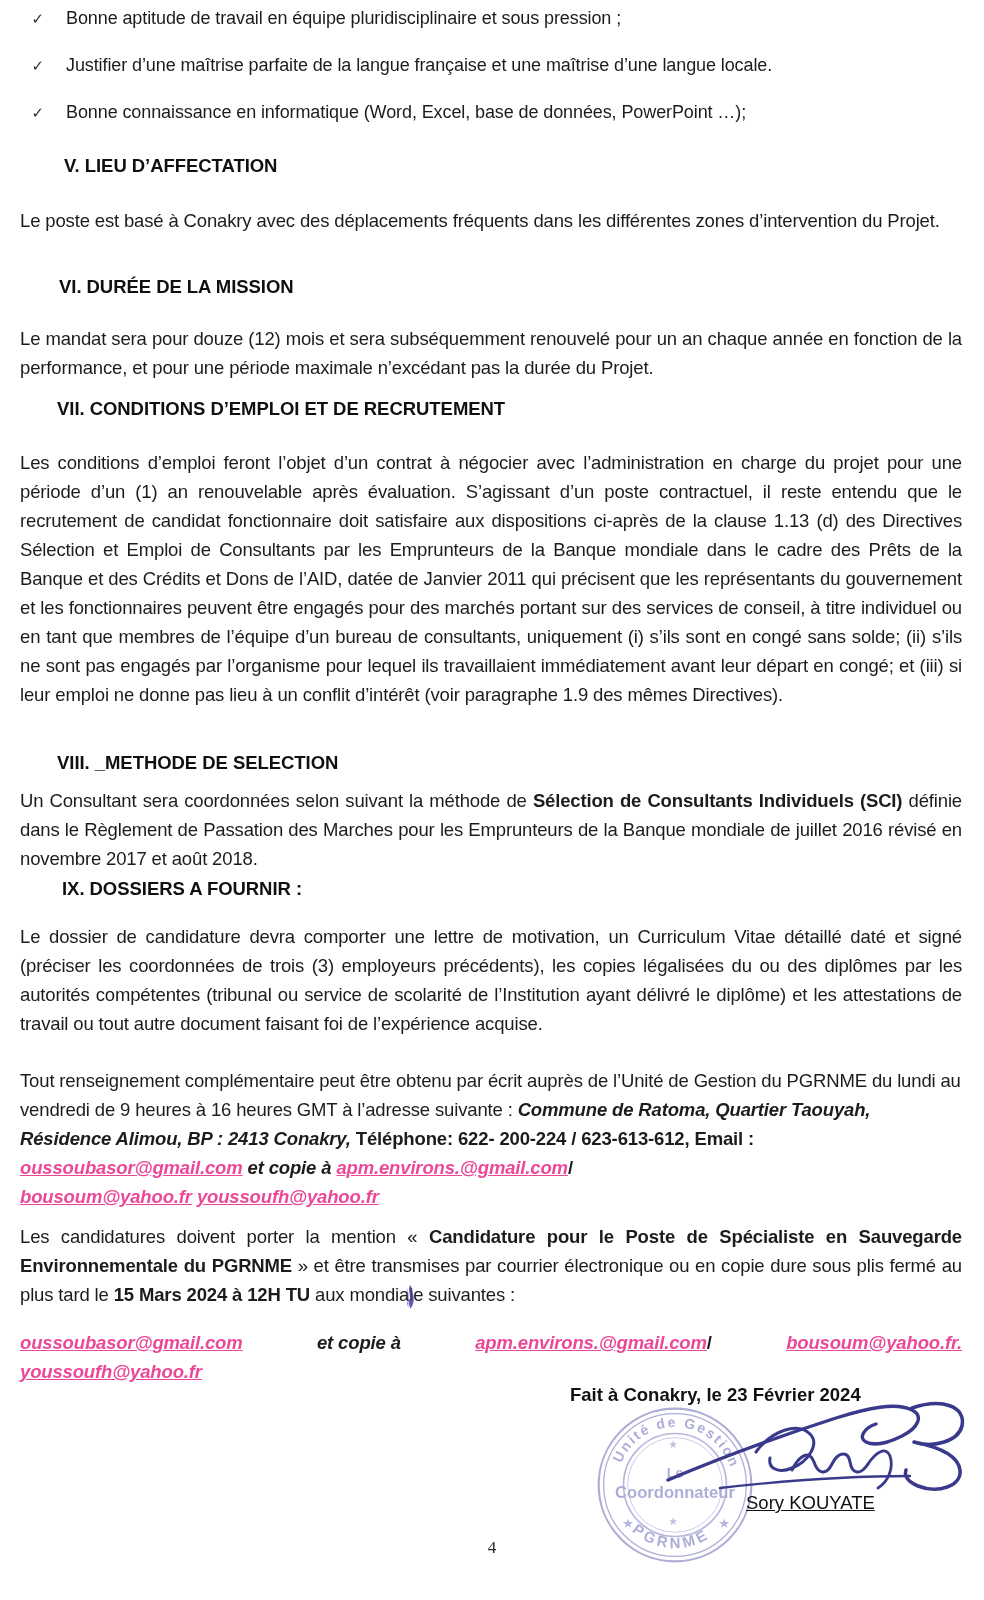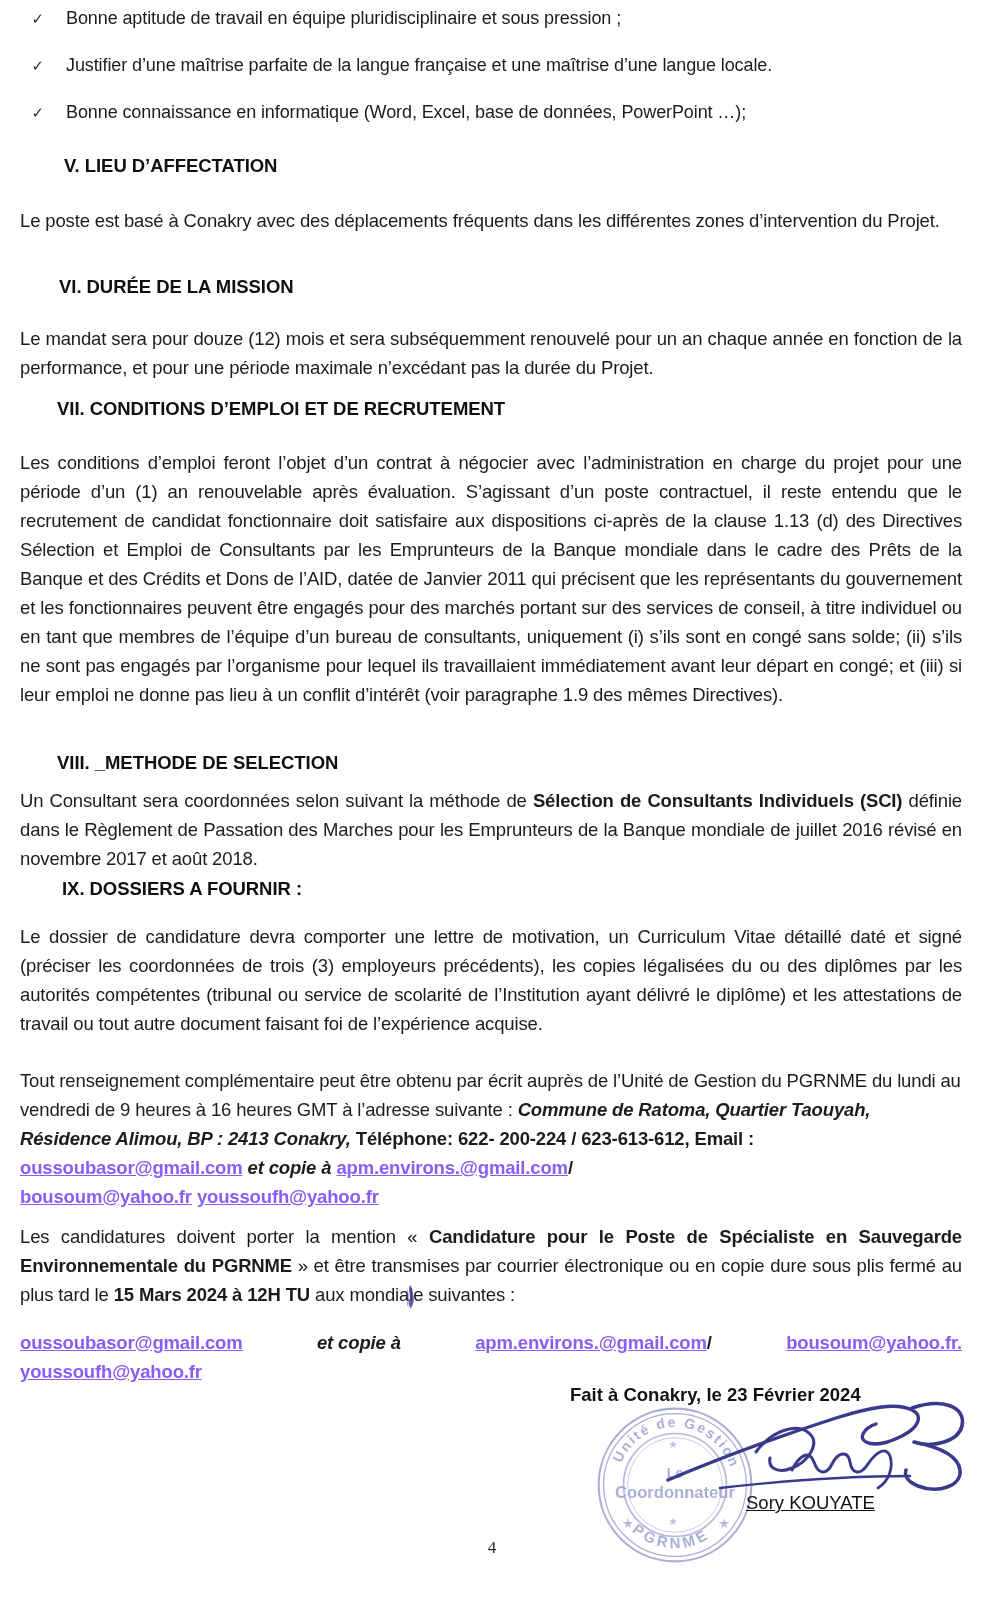--- a/index.html
+++ b/index.html
@@ -63,22 +63,23 @@
     text-align: justify;
     text-justify: inter-word;
     font-size: 18.5px;
     line-height: 29px;
     color: #1c1c1c;
     letter-spacing: -0.15px;
   }
   .para b { font-weight: bold; }
   .para .bi { font-weight: bold; font-style: italic; }
   a.mail {
-    color: #8b5cf6;
+    color: #ec4899;
     text-decoration: underline;
+    font-style: italic;
     font-weight: bold;
     white-space: nowrap;
   }
   
   #sig-block {
     position: absolute;
     left: 560px;
     top: 1378px;
     width: 424px;
     height: 200px;

